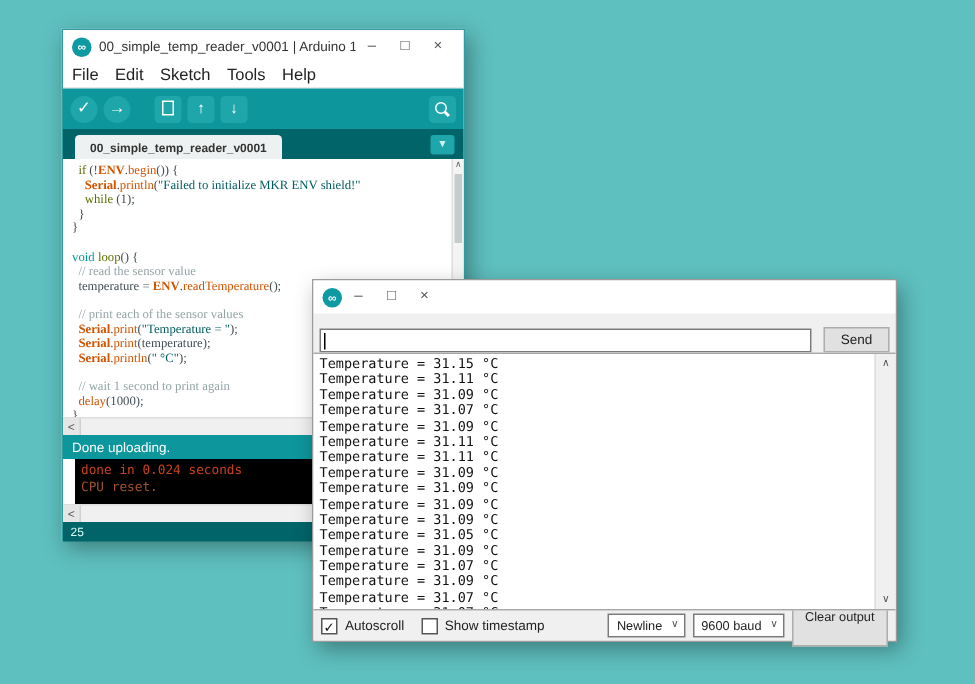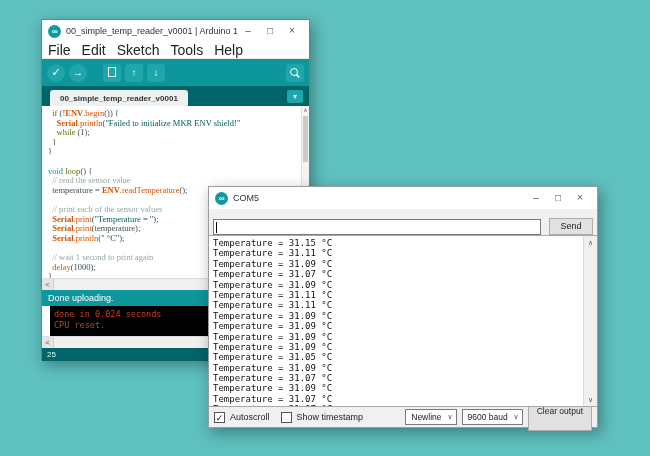--- a/index.html
+++ b/index.html
@@ -11,21 +11,21 @@
   .win { position:absolute; background:#fff; box-shadow:3px 5px 14px rgba(0,0,0,.35); display:flex; flex-direction:column; }
   .titlebar { height:22px; background:#fff; display:flex; align-items:center; padding:0 6px; flex:0 0 auto; }
   .titlebar .title { font-size:9px; color:#333; margin-left:5px; flex:1; white-space:nowrap; overflow:hidden; }
   .appicon { width:13px; height:13px; border-radius:50%; background:#0e9aa2; color:#fff; font-size:8px; line-height:13px; text-align:center; flex:0 0 auto; font-weight:bold; }
   .wbtns { display:flex; align-items:center; gap:0; flex:0 0 auto; }
   .wbtn { width:22px; height:18px; text-align:center; line-height:18px; font-size:10px; color:#555; cursor:default; }
 
   
   .arduino { left:41px; top:19px; width:269px; height:341px; border:1px solid #2e9ca0; }
   .menubar { height:17px; background:#fff; display:flex; align-items:center; padding-left:6px; gap:11px; flex:0 0 auto; border-bottom:1px solid #e8e8e8; }
-  .menubar span { font-size:14px; color:#222; }
+  .menubar span { font-size:11px; color:#222; }
   .toolbar { height:27px; background:#0d969c; display:flex; align-items:center; padding:0 5px; gap:4px; flex:0 0 auto; }
   .tbtn { width:18px; height:18px; border-radius:50%; background:#1ea6ab; color:#fff; font-size:11px; line-height:17px; text-align:center; }
   .tbtn.sq { border-radius:3px; font-size:10px; }
   .tb-gap { width:8px; }
   .tb-spacer { flex:1; }
   .doc-glyph { display:inline-block; width:8px; height:10px; border:1px solid #fff; background:transparent; margin-top:3px; }
   .mag { position:relative; width:18px; height:18px; border-radius:3px; background:#1ea6ab; }
   .mag::before { content:""; position:absolute; left:4px; top:4px; width:6px; height:6px; border:1.5px solid #fff; border-radius:50%; }
   .mag::after { content:""; position:absolute; left:10px; top:11px; width:4px; height:1.5px; background:#fff; transform:rotate(45deg); }
   .tabbar { height:20px; background:#006468; display:flex; align-items:flex-end; padding:0 4px 0 8px; flex:0 0 auto; }
@@ -132,21 +132,20 @@
     <div class="hscroll">
       <span class="arr">&lt;</span>
     </div>
 
     <div class="linebar">25</div>
   </div>
 
   <div class="win serial">
     <div class="titlebar">
       <span class="appicon">∞</span>
-      <span class="title">COM5</span>
       <span class="wbtns">
         <span class="wbtn">–</span>
         <span class="wbtn">□</span>
         <span class="wbtn">×</span>
       </span>
     </div>
 
     <div class="inputrow">
       <div class="sendbox">
         <span class="caret"></span>

